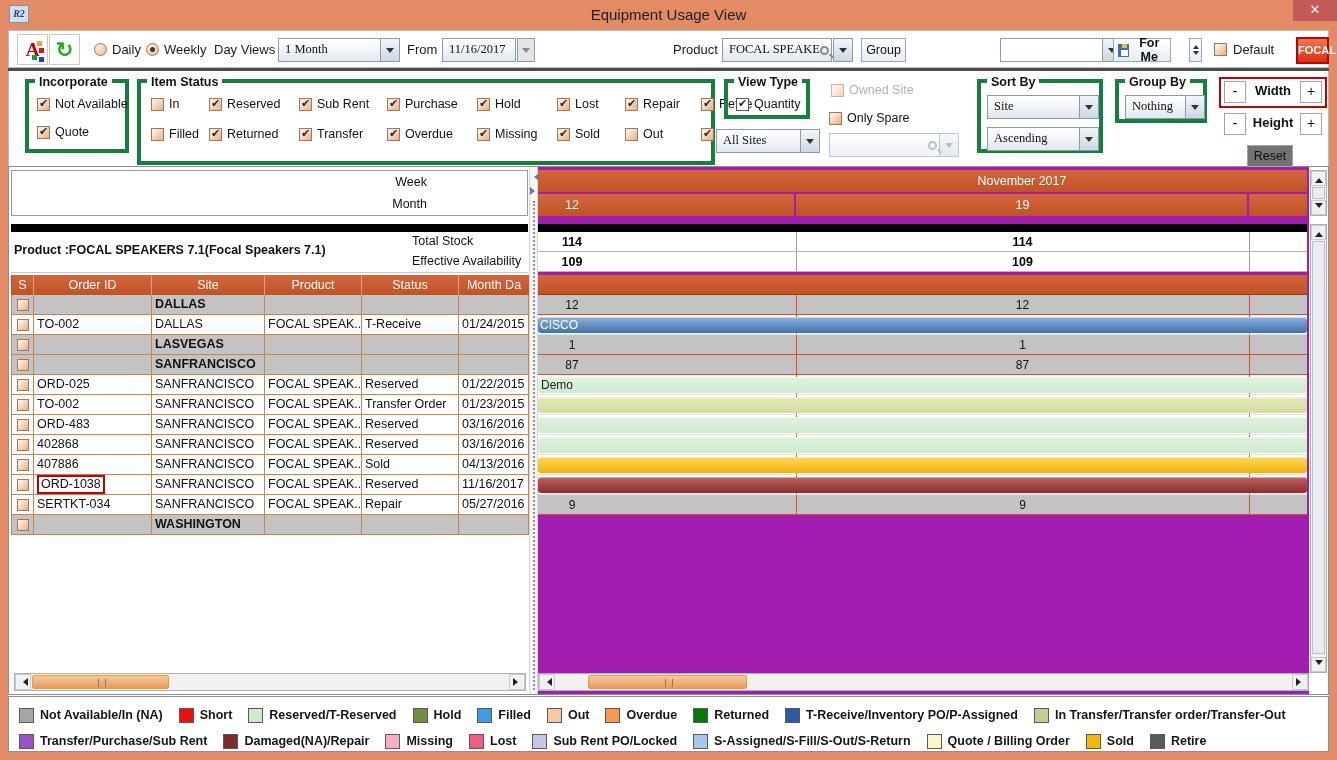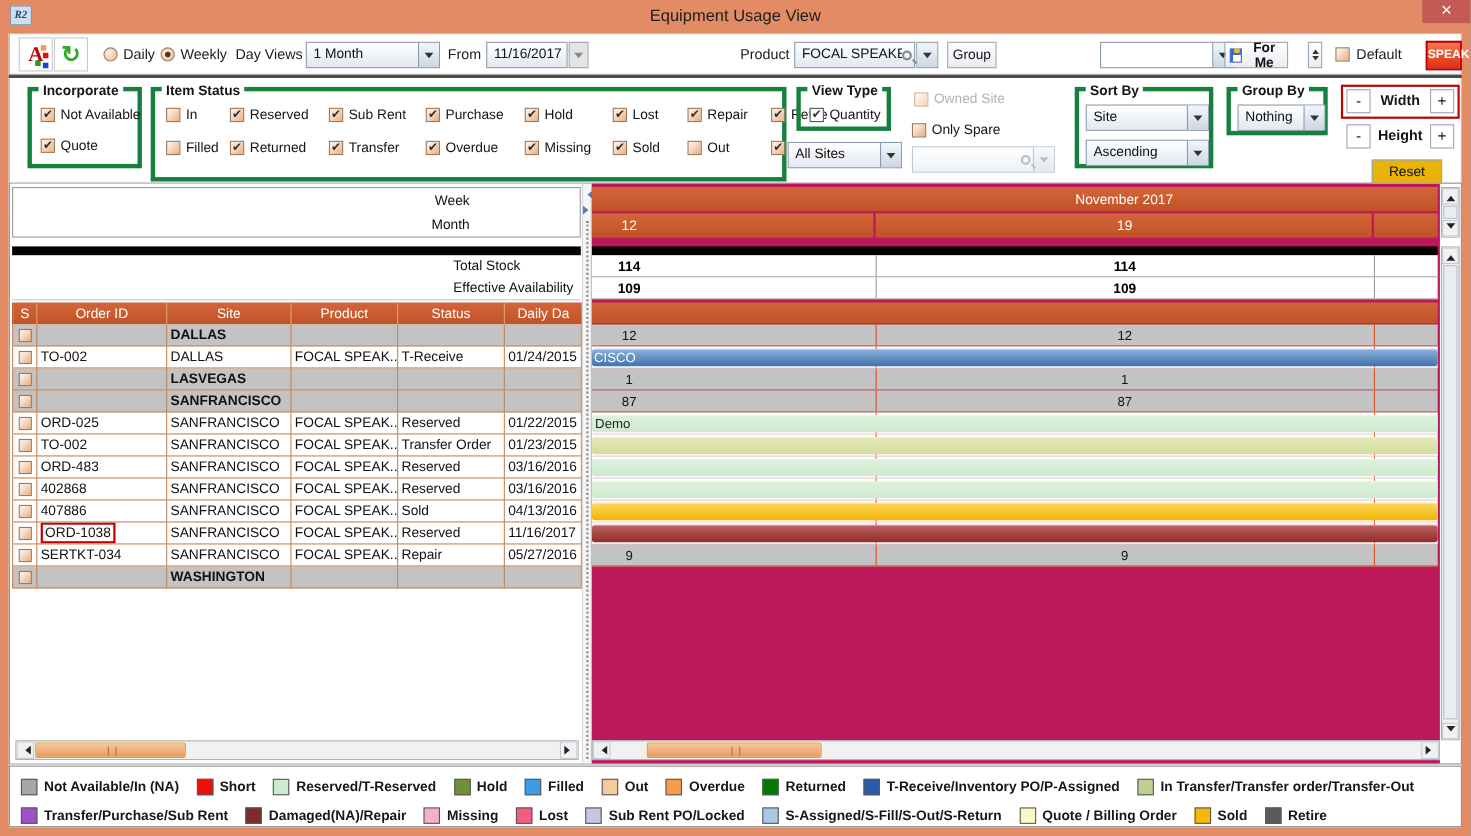--- a/index.html
+++ b/index.html
@@ -24,21 +24,21 @@
   .tb-btn{position:absolute;top:3px;width:31px;height:31px;background:#fff;border:1px solid #c9c9c9;display:flex;align-items:center;justify-content:center;}
   #fmt-btn{left:8px;}
   #refresh-btn{left:40px;}
   .fmt-a{font:bold 19px "Liberation Serif",serif;color:#c00000;position:relative;}
   .fmt-sq{position:absolute;width:5px;height:5px;}
   .refresh-glyph{font-size:21px;font-weight:bold;color:#2eaa28;line-height:20px;}
   .radio{display:inline-block;width:13px;height:13px;border-radius:50%;border:1px solid #a07a5d;
     background:radial-gradient(circle at 35% 30%,#fdeee1,#efb88d);vertical-align:middle;position:relative;}
   .radio.checked::after{content:"";position:absolute;left:3px;top:3px;width:5px;height:5px;border-radius:50%;background:#3a3a3a;}
   .tb-label{font-size:13px;color:#1c1c1c;}
-  .combo{display:inline-flex;align-items:stretch;border:1px solid #8a9bb0;background:linear-gradient(#ffffff,#e2e8f0);height:24px;}
+  .combo{display:inline-flex;align-items:stretch;border:1px solid #8a9bb0;background:linear-gradient(#ffffff,#e2e8f0);height:24px;font-family:Liberation Serif, serif;}
   .combo .ctxt{padding:3px 6px 0 6px;font-size:12.5px;color:#111;white-space:nowrap;overflow:hidden;}
   .combo .carrow{width:19px;background:linear-gradient(#f2f6fa,#ccd7e4);border-left:1px solid #8a9bb0;display:flex;align-items:center;justify-content:center;}
   .tri-dn{width:0;height:0;border:4px solid transparent;border-top:5px solid #333;margin-top:4px;}
   .tri-up-s{width:0;height:0;border:3px solid transparent;border-bottom:4px solid #333;}
   .tri-dn-s{width:0;height:0;border:3px solid transparent;border-top:4px solid #333;}
   .btn{display:inline-block;border:1px solid #9aa7b5;background:linear-gradient(#ffffff,#e8ecf2);
     font-size:12.5px;color:#111;text-align:center;}
   .mag{display:inline-block;width:9px;height:9px;border:2px solid #8a8a8a;border-radius:50%;position:relative;}
   .mag::after{content:"";position:absolute;left:7px;top:7px;width:5px;height:2px;background:#8a8a8a;transform:rotate(45deg);}
   .cb{display:inline-block;width:13px;height:13px;border:1px solid #9c7a5c;
@@ -66,21 +66,21 @@
   .tri-up-b{width:0;height:0;border:5px solid transparent;border-bottom:6px solid #5b7fa6;display:inline-block;}
   .tri-dn-b{width:0;height:0;border:5px solid transparent;border-top:6px solid #5b7fa6;display:inline-block;}
   .tri-l-b{width:0;height:0;border:4px solid transparent;border-right:5px solid #5b7fa6;display:inline-block;}
   .tri-r-b{width:0;height:0;border:4px solid transparent;border-left:5px solid #5b7fa6;display:inline-block;}
 
   
   #main{position:absolute;left:0;top:136px;width:1321px;height:529px;background:#fff;border:1px solid #8f8f8f;}
   #left-pane{position:absolute;left:1px;top:0;width:519px;height:527px;background:#fff;}
   #vsplit{position:absolute;left:520px;top:0;width:9px;height:527px;background:#f5f5f5;border-left:1px solid #d7d7d7;border-right:1px solid #d7d7d7;}
   #vsplit .vdots{position:absolute;left:3px;top:34px;bottom:4px;border-left:2px dotted #8f8f8f;}
-  #right-pane{position:absolute;left:529px;top:0;width:771px;height:527px;background:#be185d;overflow:hidden;}
+  #right-pane{position:absolute;left:529px;top:0;width:771px;height:527px;background:#a21caf;overflow:hidden;}
 
   
   #lp-header{position:absolute;left:1px;top:3px;width:517px;height:46px;border:1px solid #9a9a9a;background:#fff;}
   .lp-hrow{height:22px;line-height:22px;font-size:12.5px;color:#111;text-align:right;padding-right:100px;}
   
   .black-bar{position:absolute;height:8px;background:#000;}
   
   #lp-stock{position:absolute;left:1px;top:65px;width:517px;height:41px;border-bottom:1px solid #c8c8c8;}
   #lp-product{position:absolute;left:3px;top:11px;font-size:12.5px;font-weight:bold;color:#111;white-space:nowrap;}
   .lp-stock-label{position:absolute;left:373px;font-size:12.5px;color:#111;white-space:nowrap;margin-left:28px;}
@@ -219,21 +219,21 @@
           <span style="position:absolute;left:4px;top:0;width:5px;height:4px;background:#f0c020"></span>
         </span>
         <span style="font-weight:bold">For Me</span>
       </span>
       <span class="btn" style="position:absolute;left:1180px;top:7px;width:13px;height:24px;display:inline-flex;flex-direction:column;align-items:center;justify-content:center;gap:2px">
         <span class="tri-up-s"></span>
           <span class="tri-dn-s"></span>
       </span>
       <span style="position:absolute;left:1205px;top:12px" class="cb"></span>
       <span style="position:absolute;left:1224px;top:11px" class="tb-label">Default</span>
-      <span style="position:absolute;left:1287px;top:6px;width:33px;height:27px;border:2px solid #c00000;background:linear-gradient(#f4764e,#df2f0d);color:#fff;font-size:11px;font-weight:bold;text-align:center;line-height:23px">SPEAK</span>
+      <span style="position:absolute;left:1287px;top:6px;width:33px;height:27px;border:2px solid #c00000;background:linear-gradient(#f4764e,#df2f0d);color:#fff;font-size:11px;font-weight:bold;text-align:center;line-height:23px">FOCAL</span>
     </div>
     <div id="toolbar-underline"></div>
 
     <div id="filters">
       <div class="gbox" style="left:16px;top:8px;width:104px;height:74px">
         <span class="gtitle">Incorporate</span>
         <div id="incorp-items" style="position:absolute;left:8px;top:14px">
             <div class="check-item">
               <span class="cb checked"></span>
               <span>Not Available</span>
@@ -378,49 +378,50 @@
       <div id="width-group">
         <span class="small-sq-btn" style="left:3px;top:2px">-</span>
         <span class="dim-label">Width</span>
         <span class="small-sq-btn" style="right:3px;top:2px">+</span>
       </div>
       <div id="height-group">
         <span class="small-sq-btn" style="left:3px;top:2px">-</span>
         <span class="dim-label">Height</span>
         <span class="small-sq-btn" style="right:3px;top:2px">+</span>
       </div>
-      <span class="btn" style="position:absolute;left:1238px;top:74px;width:64px;height:22px;line-height:20px;background:#eab308;z-index:5">Reset</span>
+      <span class="btn" style="position:absolute;left:1238px;top:74px;width:46px;height:22px;line-height:20px;background:#737373;z-index:5">Reset</span>
     </div>
 
     <div id="hsplitter">
       <span style="position:absolute;left:26px;top:3px" class="tri-up-b"></span>
       <span style="position:absolute;left:40px;top:3px" class="tri-dn-b"></span>
       <span class="dots"></span>
     </div>
 
     <div id="main">
 
       <div id="left-pane">
         <div id="lp-header">
           <div class="lp-hrow">Week</div>
           <div class="lp-hrow">Month</div>
         </div>
         <div class="black-bar" style="left:1px;top:57px;width:517px"></div>
         <div id="lp-stock">
+          <div id="lp-product">Product :FOCAL SPEAKERS 7.1(Focal Speakers 7.1)</div>
           <span class="lp-stock-label" style="top:2px">Total Stock</span>
           <span class="lp-stock-label" style="top:22px">Effective Availability</span>
         </div>
         <div id="lp-table">
           <div class="thead">
             <div class="thcell">S</div>
             <div class="thcell">Order ID</div>
             <div class="thcell">Site</div>
             <div class="thcell">Product</div>
             <div class="thcell">Status</div>
-            <div class="thcell" style="border-right:none">Daily Da</div>
+            <div class="thcell" style="border-right:none">Month Da</div>
           </div>
           <div id="table-body">
               <div class="trow group">
                 <div class="tcell s-cell">
                   <span class="cb small"></span>
                 </div>
                 <div class="tcell"></div>
                 <div class="tcell bold">DALLAS</div>
                 <div class="tcell"></div>
                 <div class="tcell"></div>

